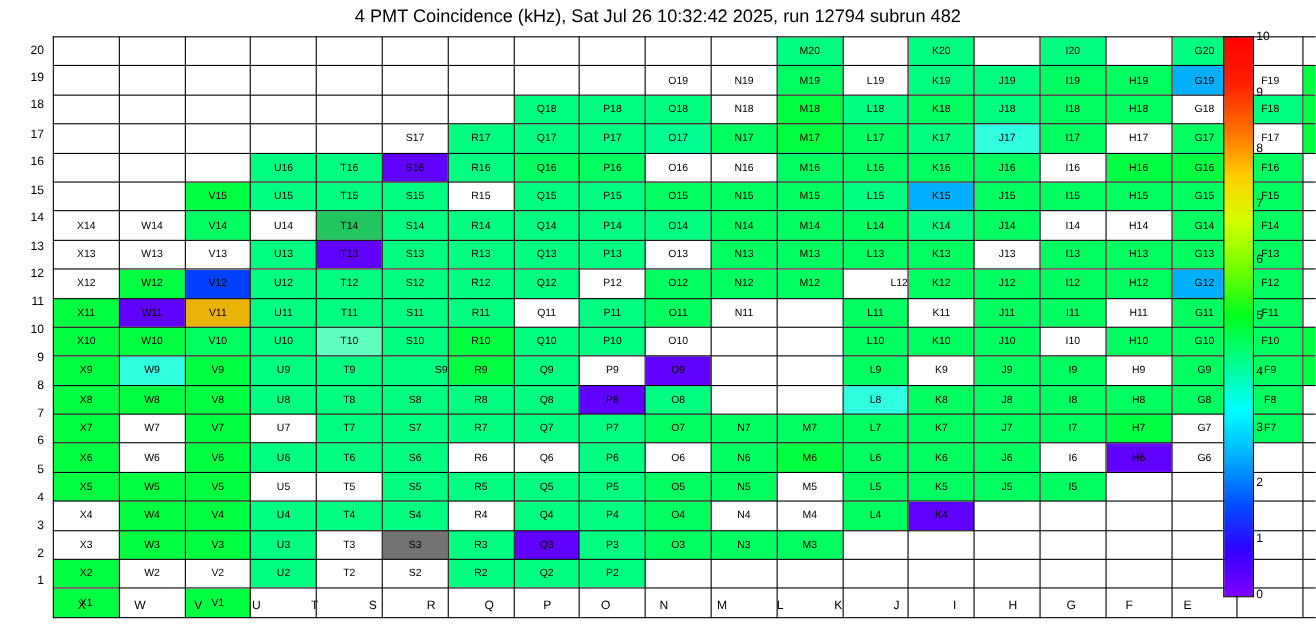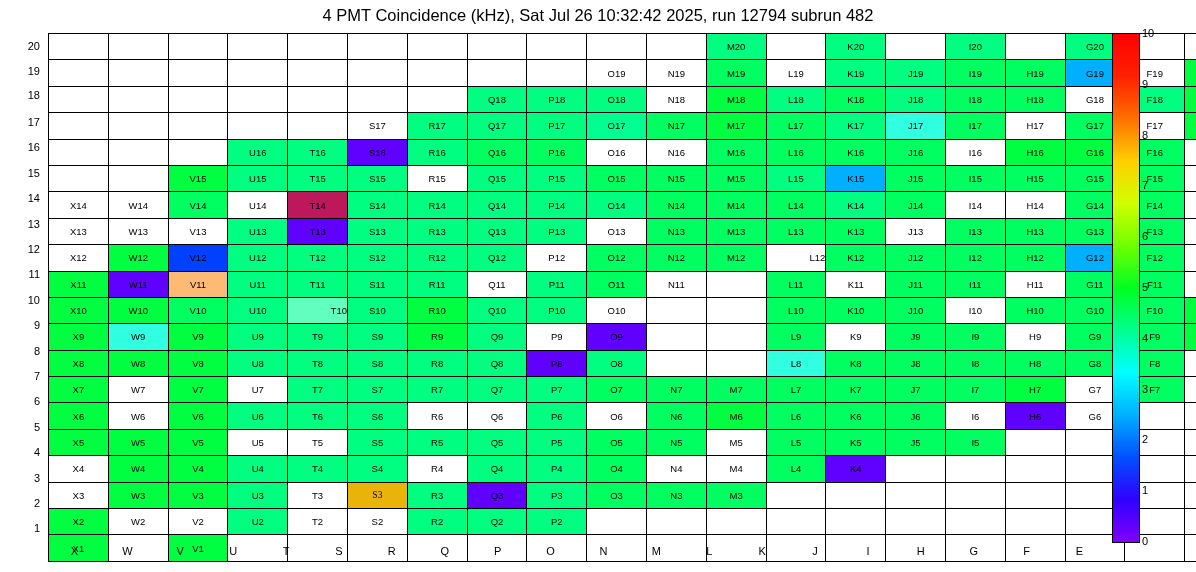--- a/index.html
+++ b/index.html
@@ -196,21 +196,21 @@
             <td style="background: rgb(0, 255, 96);">H15</td>
             <td style="background: rgb(0, 255, 96);">G15</td>
             <td style="background: rgb(0, 255, 96);">F15</td>
             <td style="background: rgb(255, 255, 255);">E15</td>
           </tr>
           <tr>
             <td style="background: rgb(255, 255, 255);">X14</td>
             <td style="background: rgb(255, 255, 255);">W14</td>
             <td style="background: rgb(0, 255, 96);">V14</td>
             <td style="background: rgb(255, 255, 255);">U14</td>
-            <td style="background: #be185d;">T14</td>
+            <td style="background: #22c55e;">T14</td>
             <td style="background: rgb(0, 255, 128);">S14</td>
             <td style="background: rgb(0, 255, 128);">R14</td>
             <td style="background: rgb(0, 255, 128);">Q14</td>
             <td style="background: rgb(0, 255, 128);">P14</td>
             <td style="background: rgb(0, 255, 128);">O14</td>
             <td style="background: rgb(0, 255, 96);">N14</td>
             <td style="background: rgb(0, 255, 96);">M14</td>
             <td style="background: rgb(0, 255, 96);">L14</td>
             <td style="background: rgb(0, 255, 128);">K14</td>
             <td style="background: rgb(0, 255, 96);">J14</td>
@@ -260,21 +260,21 @@
             <td style="background: rgb(0, 255, 96);">J12</td>
             <td style="background: rgb(0, 255, 96);">I12</td>
             <td style="background: rgb(0, 255, 96);">H12</td>
             <td style="background: rgb(0, 176, 255);">G12</td>
             <td style="background: rgb(0, 255, 96);">F12</td>
             <td style="background: rgb(255, 255, 255);">E12</td>
           </tr>
           <tr>
             <td style="background: rgb(0, 255, 64);">X11</td>
             <td style="background: rgb(96, 0, 255);">W11</td>
-            <td style="background: #fdba74;">V11</td>
+            <td style="background: #eab308;">V11</td>
             <td style="background: rgb(0, 255, 128);">U11</td>
             <td style="background: rgb(0, 255, 128);">T11</td>
             <td style="background: rgb(0, 255, 128);">S11</td>
             <td style="background: rgb(0, 255, 128);">R11</td>
             <td style="background: rgb(255, 255, 255);">Q11</td>
             <td style="background: rgb(0, 255, 128);">P11</td>
             <td style="background: rgb(0, 255, 96);">O11</td>
             <td style="background: rgb(255, 255, 255);">N11</td>
             <td style="background: rgb(255, 255, 255);"></td>
             <td style="background: rgb(0, 255, 96);">L11</td>
@@ -284,21 +284,21 @@
             <td style="background: rgb(255, 255, 255);">H11</td>
             <td style="background: rgb(0, 255, 96);">G11</td>
             <td style="background: rgb(0, 255, 96);">F11</td>
             <td style="background: rgb(255, 255, 255);">E11</td>
           </tr>
           <tr>
             <td style="background: rgb(0, 255, 64);">X10</td>
             <td style="background: rgb(0, 255, 64);">W10</td>
             <td style="background: rgb(0, 255, 96);">V10</td>
             <td style="background: rgb(0, 255, 128);">U10</td>
-            <td style="background: rgb(96, 255, 192); text-align: right;">T10</td>
+            <td style="background: rgb(96, 255, 192);">T10</td>
             <td style="background: rgb(0, 255, 128);">S10</td>
             <td style="background: rgb(0, 255, 64);">R10</td>
             <td style="background: rgb(0, 255, 128);">Q10</td>
             <td style="background: rgb(0, 255, 128);">P10</td>
             <td style="background: rgb(255, 255, 255);">O10</td>
             <td style="background: rgb(255, 255, 255);"></td>
             <td style="background: rgb(255, 255, 255);"></td>
             <td style="background: rgb(0, 255, 96);">L10</td>
             <td style="background: rgb(0, 255, 96);">K10</td>
             <td style="background: rgb(0, 255, 96);">J10</td>
@@ -307,21 +307,21 @@
             <td style="background: rgb(0, 255, 96);">G10</td>
             <td style="background: rgb(0, 255, 96);">F10</td>
             <td style="background: rgb(0, 255, 64);">E10</td>
           </tr>
           <tr>
             <td style="background: rgb(0, 255, 64);">X9</td>
             <td style="background: rgb(48, 255, 224);">W9</td>
             <td style="background: rgb(0, 255, 64);">V9</td>
             <td style="background: rgb(0, 255, 128);">U9</td>
             <td style="background: rgb(0, 255, 128);">T9</td>
-            <td style="background: rgb(0, 255, 128);">S9</td>
+            <td style="background: rgb(0, 255, 128); text-align: right;">S9</td>
             <td style="background: rgb(0, 255, 64);">R9</td>
             <td style="background: rgb(0, 255, 128);">Q9</td>
             <td style="background: rgb(255, 255, 255);">P9</td>
             <td style="background: rgb(96, 0, 255);">O9</td>
             <td style="background: rgb(255, 255, 255);"></td>
             <td style="background: rgb(255, 255, 255);"></td>
             <td style="background: rgb(0, 255, 96);">L9</td>
             <td style="background: rgb(255, 255, 255);">K9</td>
             <td style="background: rgb(0, 255, 96);">J9</td>
             <td style="background: rgb(0, 255, 96);">I9</td>
@@ -439,21 +439,21 @@
             <td style="background: rgb(255, 255, 255);"></td>
             <td style="background: rgb(255, 255, 255);"></td>
             <td style="background: rgb(255, 255, 255);"></td>
           </tr>
           <tr>
             <td style="background: rgb(255, 255, 255);">X3</td>
             <td style="background: rgb(0, 255, 64);">W3</td>
             <td style="background: rgb(0, 255, 64);">V3</td>
             <td style="background: rgb(0, 255, 128);">U3</td>
             <td style="background: rgb(255, 255, 255);">T3</td>
-            <td style="background: #eab308; font-family: Liberation Serif, serif;">S3</td>
+            <td style="background: #737373;">S3</td>
             <td style="background: rgb(0, 255, 128);">R3</td>
             <td style="background: rgb(96, 0, 255);">Q3</td>
             <td style="background: rgb(0, 255, 128);">P3</td>
             <td style="background: rgb(0, 255, 96);">O3</td>
             <td style="background: rgb(0, 255, 96);">N3</td>
             <td style="background: rgb(0, 255, 96);">M3</td>
             <td style="background: rgb(255, 255, 255);"></td>
             <td style="background: rgb(255, 255, 255);"></td>
             <td style="background: rgb(255, 255, 255);"></td>
             <td style="background: rgb(255, 255, 255);"></td>

